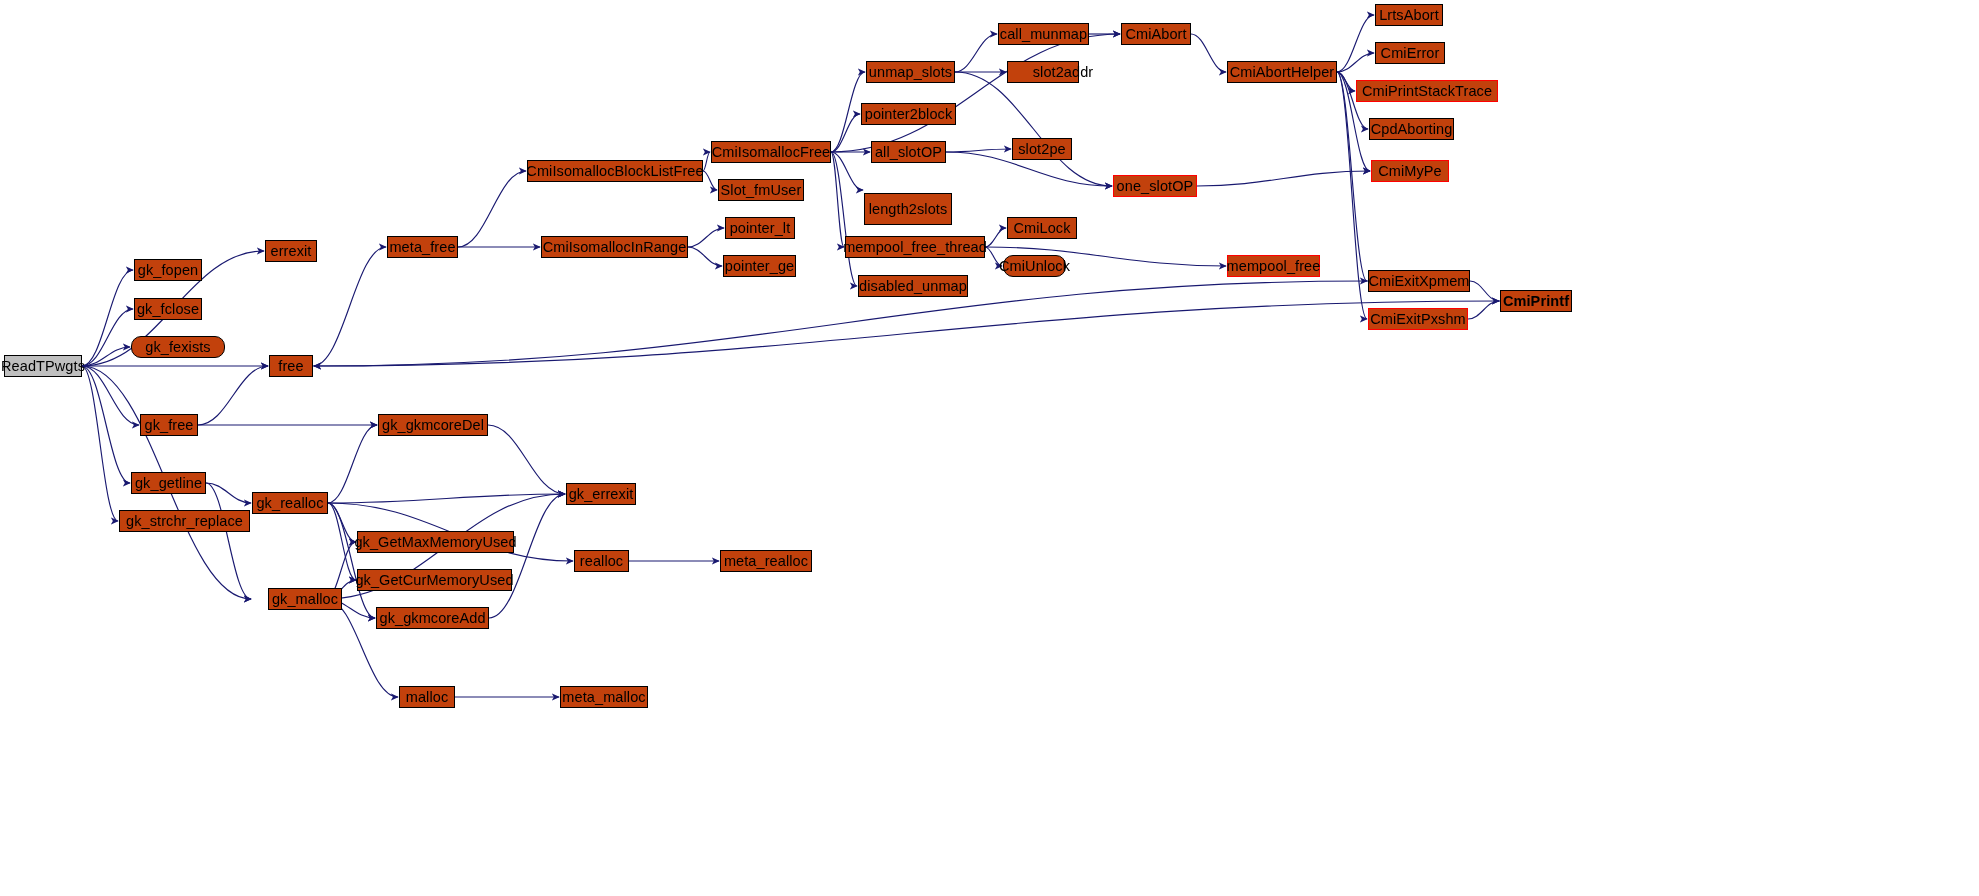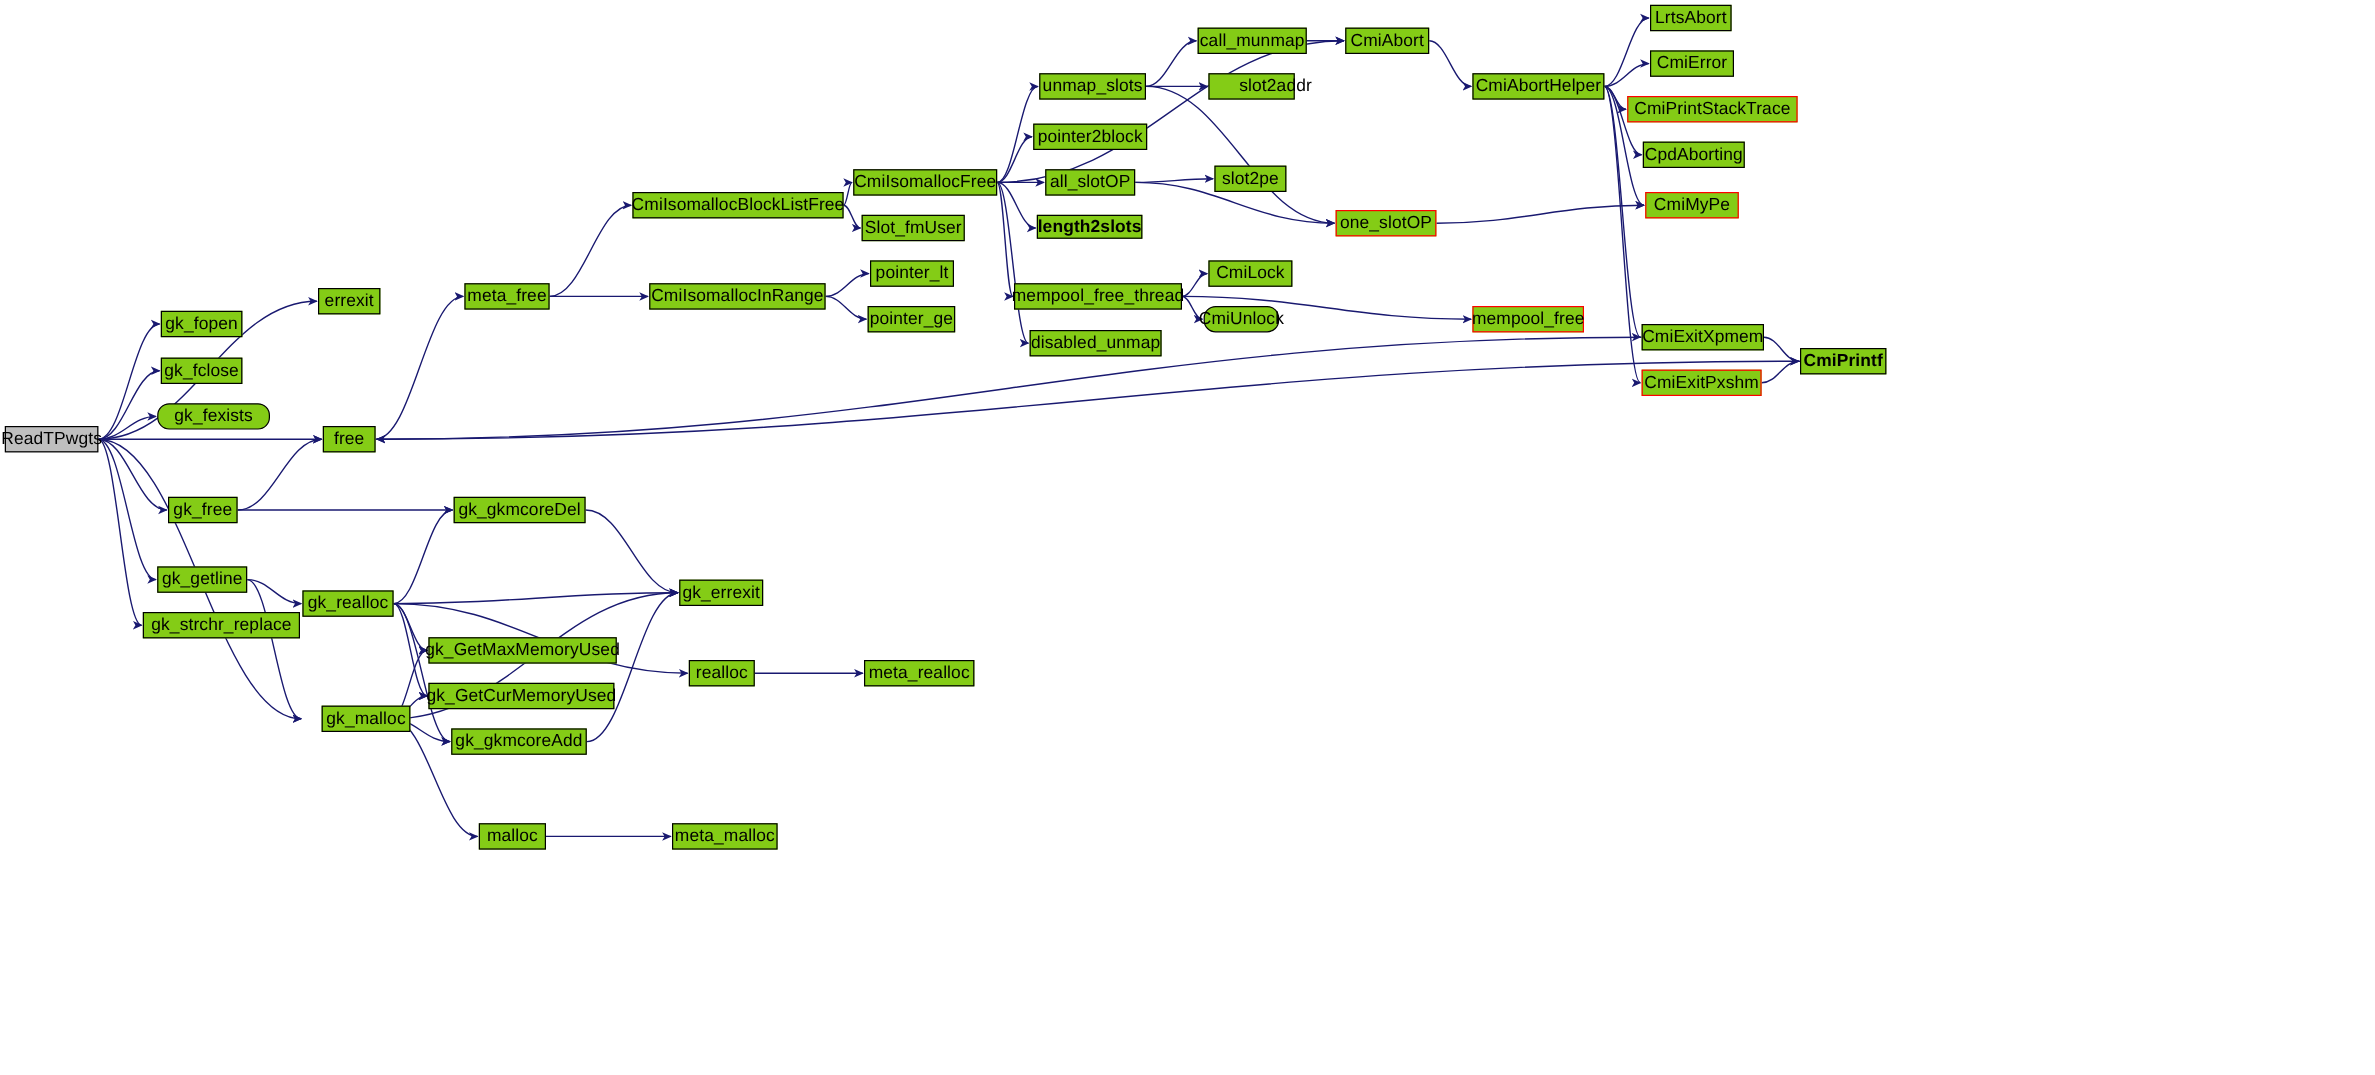--- a/index.html
+++ b/index.html
@@ -21,21 +21,21 @@
     top: 0;
     width: 1979px;
     height: 896px;
   }
   .node {
     position: absolute;
     box-sizing: border-box;
     display: flex;
     align-items: center;
     justify-content: center;
-    background: #84cc16;
+    background: #c2410c;
     border: 1px solid #000000;
     color: #000000;
     font-size: 14.5px;
     line-height: 1;
     white-space: nowrap;
     letter-spacing: 0.1px;
     z-index: 5;
   }
   .node.red {
     border-color: #ff0000;
@@ -210,21 +210,21 @@
       </div>
       <div class="node" style="left: 858px; top: 275px; width: 110px; height: 22px;">
         <span class="node-label">disabled_unmap</span>
       </div>
       <div class="node" style="left: 861px; top: 103px; width: 95px; height: 22px;">
         <span class="node-label">pointer2block</span>
       </div>
       <div class="node" style="left: 871px; top: 141px; width: 75px; height: 22px;">
         <span class="node-label">all_slotOP</span>
       </div>
-      <div class="node" style="left: 864px; top: 179px; width: 88px; height: 20px; font-weight: bold;">
+      <div class="node" style="left: 864px; top: 193px; width: 88px; height: 32px;">
         <span class="node-label">length2slots</span>
       </div>
       <div class="node" style="left: 866px; top: 61px; width: 89px; height: 22px;">
         <span class="node-label">unmap_slots</span>
       </div>
       <div class="node" style="left: 845px; top: 236px; width: 140px; height: 22px;">
         <span class="node-label">mempool_free_thread</span>
       </div>
       <div class="node" style="left: 998px; top: 23px; width: 91px; height: 22px;">
         <span class="node-label">call_munmap</span>

